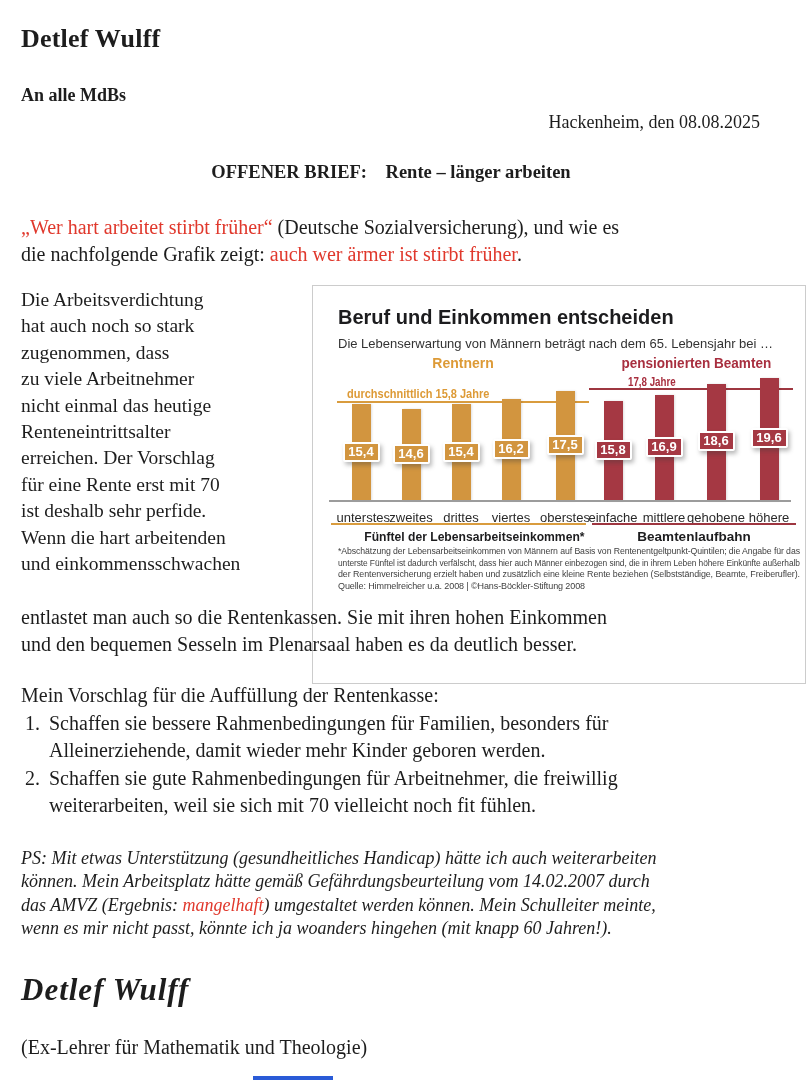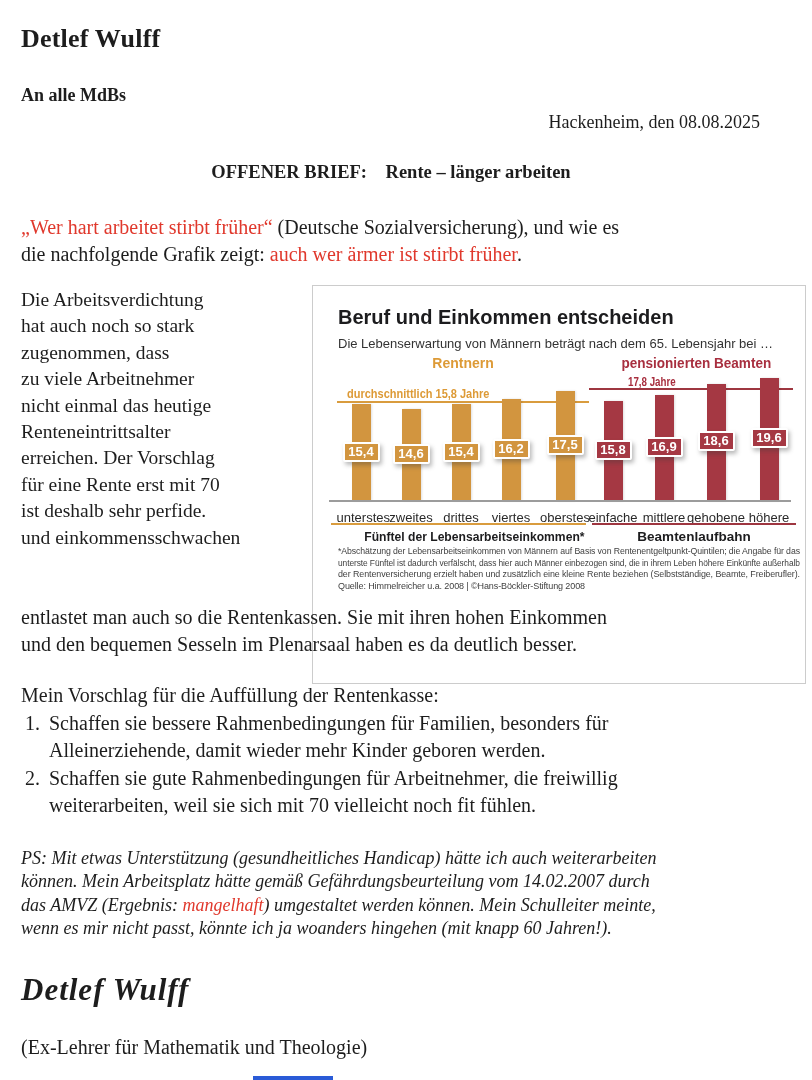--- a/index.html
+++ b/index.html
@@ -75,20 +75,21 @@
 <div class="abs leftcol">
     <div class="tline"><span>Die Arbeitsverdichtung</span></div>
     <div class="tline"><span>hat auch noch so stark</span></div>
     <div class="tline"><span>zugenommen, dass</span></div>
     <div class="tline"><span>zu viele Arbeitnehmer</span></div>
     <div class="tline"><span>nicht einmal das heutige</span></div>
     <div class="tline"><span>Renteneintrittsalter</span></div>
     <div class="tline"><span>erreichen. Der Vorschlag</span></div>
     <div class="tline"><span>für eine Rente erst mit 70</span></div>
     <div class="tline"><span>ist deshalb sehr perfide.</span></div>
+    <div class="tline"><span>Wenn die hart arbeitenden</span></div>
     <div class="tline"><span>und einkommensschwachen</span></div>
   </div>
 
 <div class="abs chart">
   <div class="abs c-title">Beruf und Einkommen entscheiden</div>
   <div class="abs c-sub fitx">Die Lebenserwartung von Männern beträgt nach dem 65. Lebensjahr bei …</div>
   <div class="abs gname g0 fitx">Rentnern</div>
   <div class="abs gname g1 fitx" style="transform-origin: center center; transform: scaleX(0.967742);">pensionierten Beamten</div>
   <div class="abs avg0 fitx" style="transform-origin: left center; transform: scaleX(0.845238);">durchschnittlich 15,8 Jahre</div>
   <div class="abs avg1 fitx" style="transform-origin: left center; transform: scaleX(0.75);">17,8 Jahre</div>

